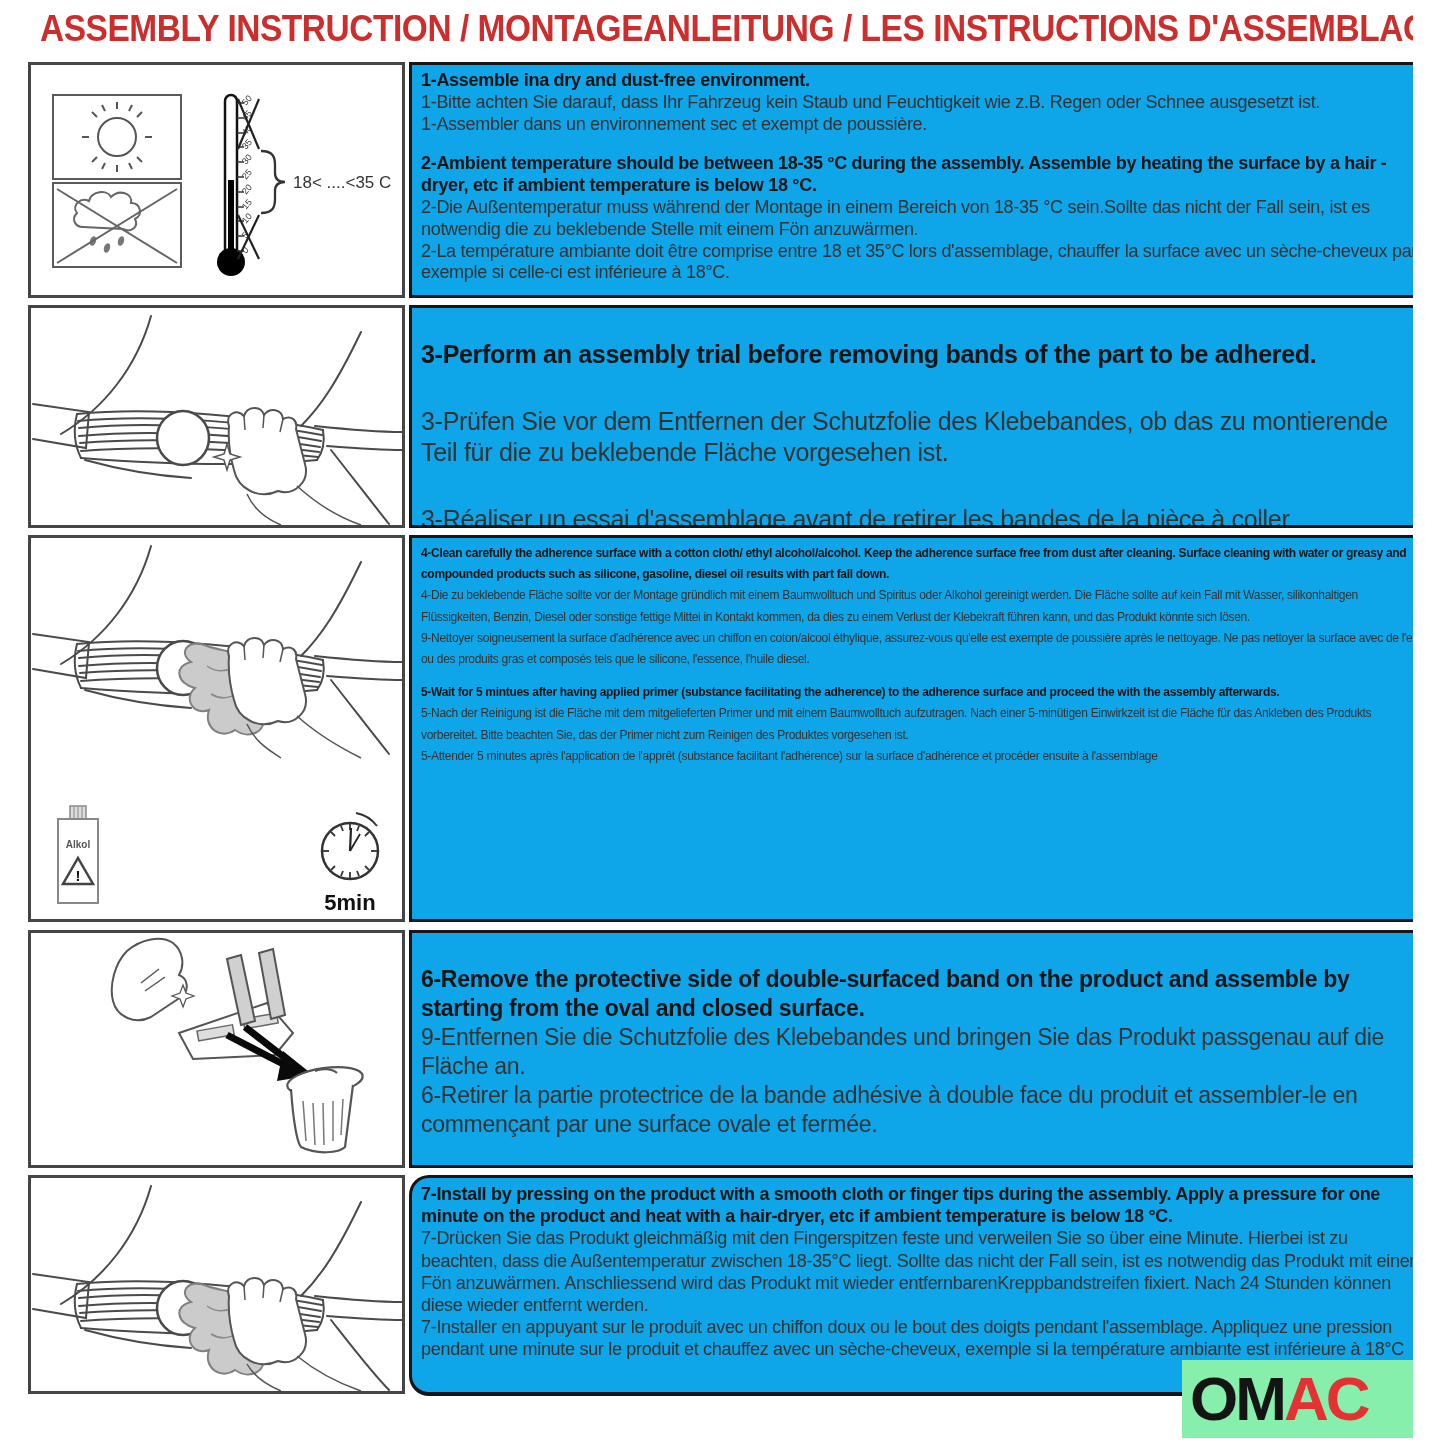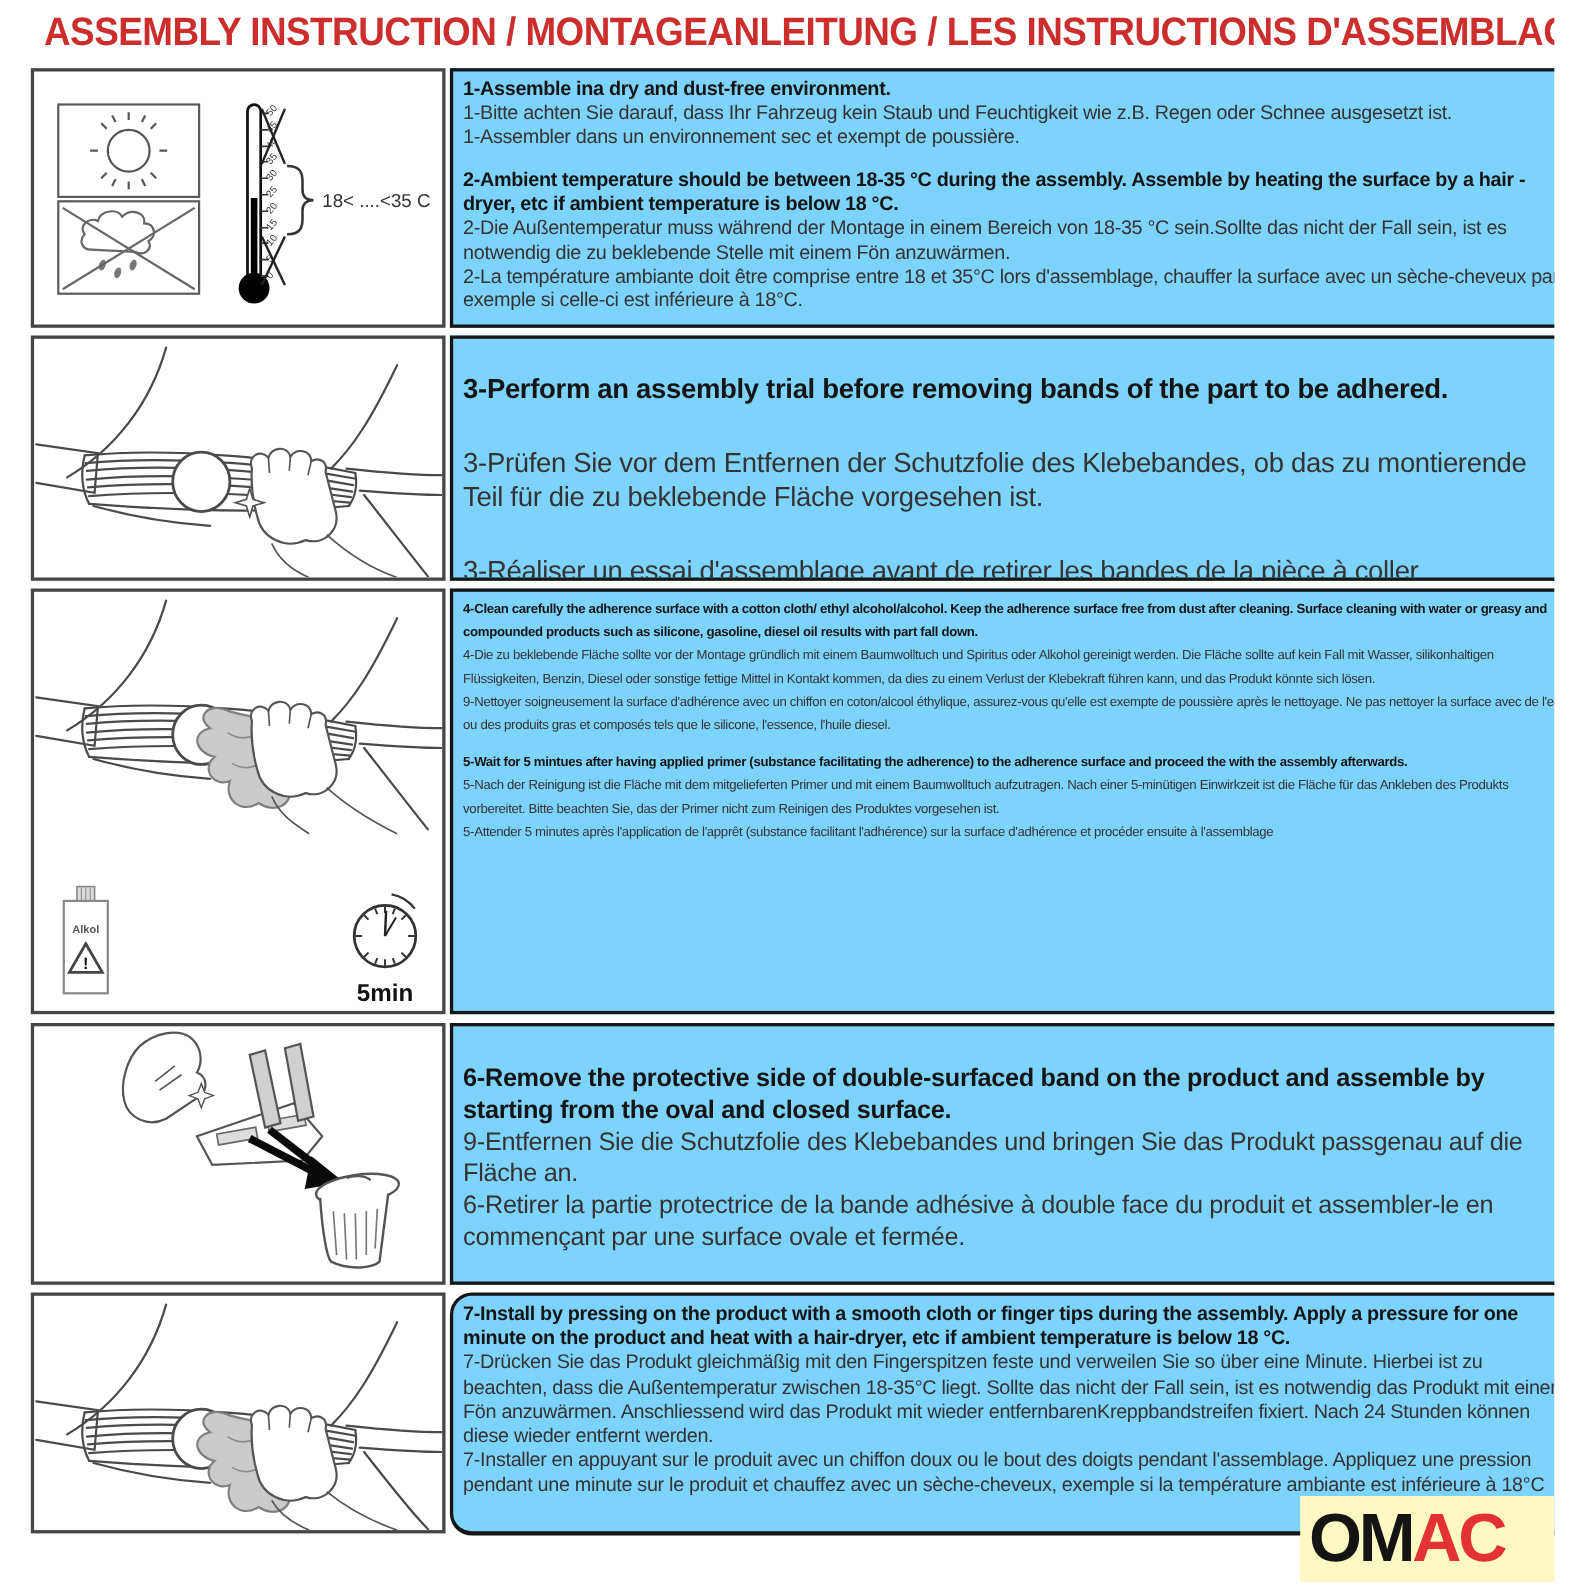--- a/index.html
+++ b/index.html
@@ -1,37 +1,37 @@
 <!DOCTYPE html>
 <html><head>
 <meta charset="utf-8">
 <style>
   html,body{margin:0;padding:0;background:#ffffff;}
   .page{position:relative;width:1413px;height:1445px;background:#fff;overflow:hidden;
         font-family:"Liberation Sans",sans-serif;}
   .title{position:absolute;left:40px;top:8px;font-size:36px;font-weight:bold;color:#cc2e2e;
          letter-spacing:-0.5px;white-space:nowrap;transform:scaleX(0.93);transform-origin:left center;}
   .lbox{position:absolute;left:28px;width:377px;background:#fff;border:3px solid #454545;box-sizing:border-box;overflow:hidden;}
-  .rbox{position:absolute;left:409px;width:1032px;background:#7dd3fc;border:3px solid #161616;box-sizing:border-box;overflow:hidden;}
+  .rbox{position:absolute;left:409px;width:1032px;background:#0ea5e9;border:3px solid #161616;box-sizing:border-box;overflow:hidden;}
   .rtext{padding:5px 10px 0 9px;}
   .rtext.center{height:100%;display:flex;flex-direction:column;justify-content:center;box-sizing:border-box;}
   p{margin:0;letter-spacing:-0.3px;}
   .b{font-weight:bold;color:#151515;}
   .r{font-weight:normal;color:#333;}
   .f1 p{font-size:18px;line-height:21.8px;}
   .f2 p{font-size:25px;line-height:31px;margin-top:36px;}
   .f3 p{font-size:12px;line-height:21.2px;}
   .f4 p{font-size:23px;line-height:29px;}
   .f5 p{font-size:18px;line-height:22.2px;}
   .sp{margin-top:18px;}
   .sp3{margin-top:12px;}
   svg{display:block;width:100%;height:100%;}
   .tnum{font-size:9px;fill:#333;}
   .lbl{font-size:17px;fill:#333;}
-  .logo{position:absolute;left:1182px;top:1360px;width:262px;height:78px;background:#fef9c3;
+  .logo{position:absolute;left:1182px;top:1360px;width:262px;height:78px;background:#86efac;
         display:flex;align-items:center;padding-left:8px;box-sizing:border-box;}
   .logo span{font-size:62px;font-weight:bold;letter-spacing:-3px;line-height:1;}
   .logo .lb{color:#141414;}
   .logo .lr{color:#e43131;}
 </style>
 </head>
 <body>
 
 <div class="page">
 

